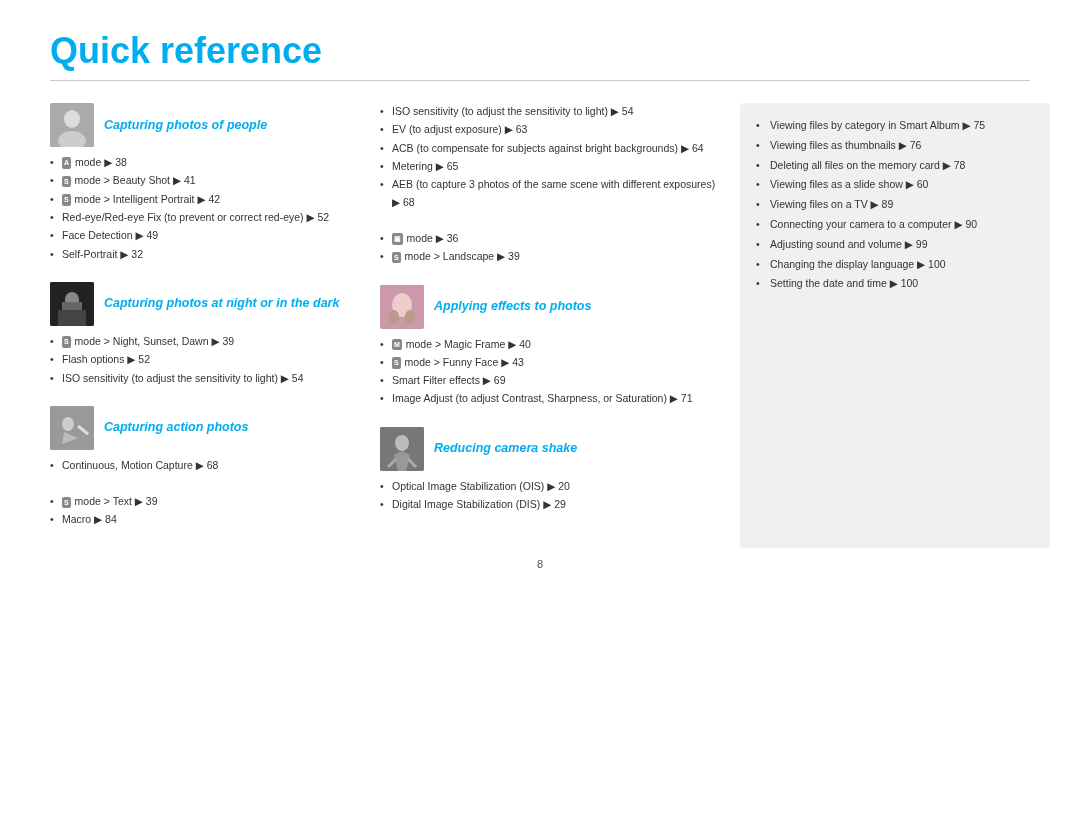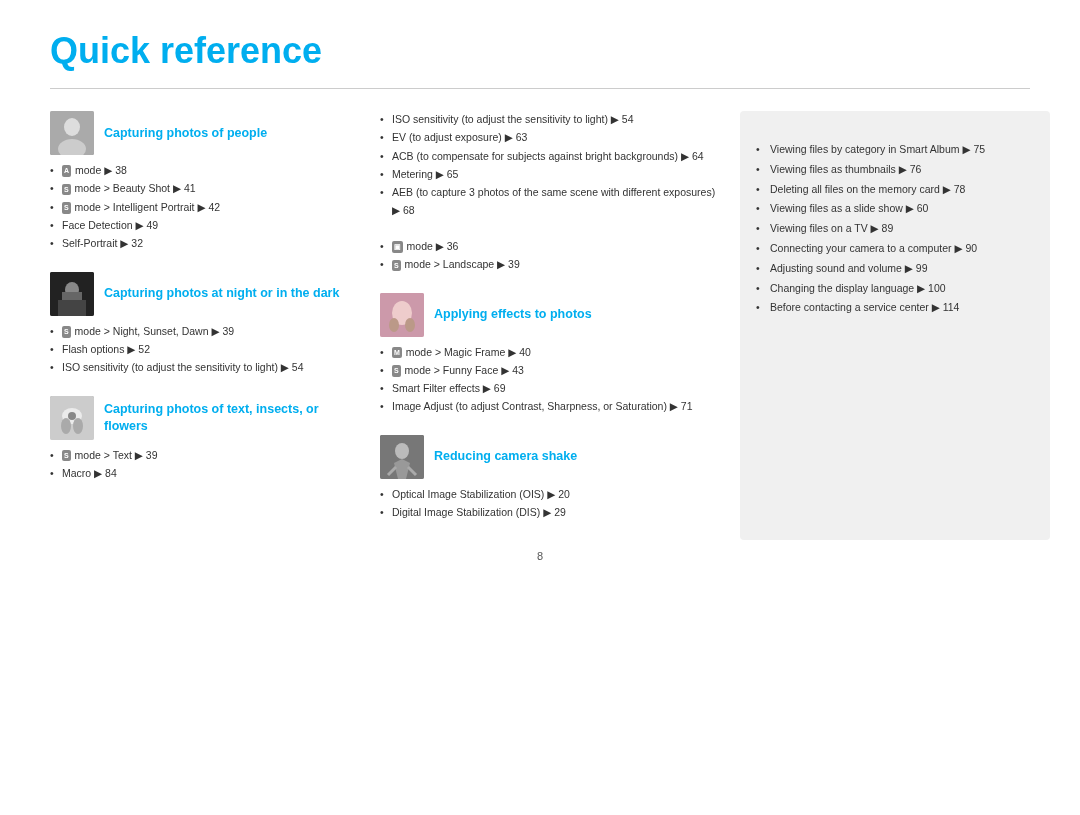--- a/index.html
+++ b/index.html
@@ -15,21 +15,21 @@
     }
     .page {
       width: 1080px;
       min-height: 815px;
       padding: 30px 50px 30px 50px;
     }
     .page-title {
       font-size: 36px;
       font-weight: bold;
       color: #00aeef;
-      margin-bottom: 16px;
+      margin-bottom: 8px;
       font-family: Arial, sans-serif;
     }
     .title-divider {
       border: none;
       border-top: 1.5px solid #ccc;
       margin-bottom: 22px;
     }
     .main-grid {
       display: grid;
       grid-template-columns: 310px 340px 310px;
@@ -48,20 +48,21 @@
       line-height: 1.7;
     }
     .section {
       margin-bottom: 18px;
     }
     .section-header {
       display: flex;
       align-items: center;
       gap: 10px;
       margin-bottom: 7px;
+      font-style: italic;
     }
     .section-thumb {
       width: 44px;
       height: 44px;
       background: #888;
       border-radius: 2px;
       flex-shrink: 0;
       overflow: hidden;
     }
     .section-title {
@@ -84,21 +85,20 @@
       margin-bottom: 1px;
     }
     .section-list li::before {
       content: "•";
       position: absolute;
       left: 0;
     }
     .right-col ul {
       list-style: none;
       padding: 0;
-      margin-top: 16px;
     }
     .right-col ul li {
       padding-left: 14px;
       position: relative;
       margin-bottom: 3px;
       font-size: 10.5px;
       line-height: 1.6;
     }
     .right-col ul li::before {
       content: "•";
@@ -169,20 +169,21 @@
               <ellipse cx="22" cy="16" rx="8" ry="9" fill="#ddd"></ellipse>
               <ellipse cx="22" cy="38" rx="14" ry="10" fill="#ccc"></ellipse>
             </svg>
           </div>
           <div class="section-title">Capturing photos of people</div>
         </div>
         <ul class="section-list">
           <li><span class="mode-badge">A</span> <span>mode ▶ 38</span></li>
           <li><span class="mode-badge">S</span> <span>mode &gt; Beauty Shot ▶ 41</span></li>
           <li><span class="mode-badge">S</span> <span>mode &gt; Intelligent Portrait ▶ 42</span></li>
+          <li>Red-eye/Red-eye Fix (to prevent or correct red-eye) ▶ 52</li>
           <li>Face Detection ▶ 49</li>
           <li>Self-Portrait ▶ 32</li>
         </ul>
       </div>
 
       <div class="section">
         <div class="section-header">
           <div class="section-thumb thumb-night">
             <svg width="44" height="44" viewBox="0 0 44 44">
               <rect width="44" height="44" fill="#222"></rect>
@@ -193,34 +194,38 @@
           </div>
           <div class="section-title">Capturing photos at night or in the dark</div>
         </div>
         <ul class="section-list">
           <li><span class="mode-badge">S</span> <span>mode &gt; Night, Sunset, Dawn ▶ 39</span></li>
           <li>Flash options ▶ 52</li>
           <li>ISO sensitivity (to adjust the sensitivity to light) ▶ 54</li>
         </ul>
       </div>
 
-
-      <div class="section">
-        <div class="section-header">
-          <div class="section-thumb thumb-text">
-            <svg width="44" height="44" viewBox="0 0 44 44">
-              <rect width="44" height="44" fill="#ccc"></rect>
-              <ellipse cx="22" cy="20" rx="10" ry="8" fill="#fff" opacity="0.6"></ellipse>
-              <ellipse cx="16" cy="30" rx="5" ry="8" fill="#aaa"></ellipse>
-              <ellipse cx="28" cy="30" rx="5" ry="8" fill="#aaa"></ellipse>
-              <circle cx="22" cy="20" r="4" fill="#888"></circle>
-            </svg>
-          </div>
-          <div class="section-title">Capturing photos of text, insects, or flowers</div>
-        </div>
+      <div class="section">
+        <div class="section-header">
+          <div class="section-thumb thumb-action">
+            <svg width="44" height="44" viewBox="0 0 44 44">
+              <rect width="44" height="44" fill="#999"></rect>
+              <ellipse cx="18" cy="18" rx="6" ry="7" fill="#ccc"></ellipse>
+              <polygon points="14,26 28,32 12,38" fill="#bbb"></polygon>
+              <line x1="28" y1="20" x2="38" y2="28" stroke="#ddd" stroke-width="3"></line>
+            </svg>
+          </div>
+          <div class="section-title">Capturing action photos</div>
+        </div>
+        <ul class="section-list">
+          <li>Continuous, Motion Capture ▶ 68</li>
+        </ul>
+      </div>
+
+      <div class="section">
         <ul class="section-list">
           <li><span class="mode-badge">S</span> <span>mode &gt; Text ▶ 39</span></li>
           <li>Macro ▶ 84</li>
         </ul>
       </div>
 
     </div>
 
     <div class="middle-col">
 
@@ -285,20 +290,20 @@
     <div class="right-col">
       <ul>
         <li>Viewing files by category in Smart Album ▶ 75</li>
         <li>Viewing files as thumbnails ▶ 76</li>
         <li>Deleting all files on the memory card ▶ 78</li>
         <li>Viewing files as a slide show ▶ 60</li>
         <li>Viewing files on a TV ▶ 89</li>
         <li>Connecting your camera to a computer ▶ 90</li>
         <li>Adjusting sound and volume ▶ 99</li>
         <li>Changing the display language ▶ 100</li>
-        <li>Before contacting a service center ▶ 114</li>
+        <li>Setting the date and time ▶ 100</li>
       </ul>
     </div>
 
   </div>
 
   <div class="page-number">8</div>
 </div>
 
 </body></html>

